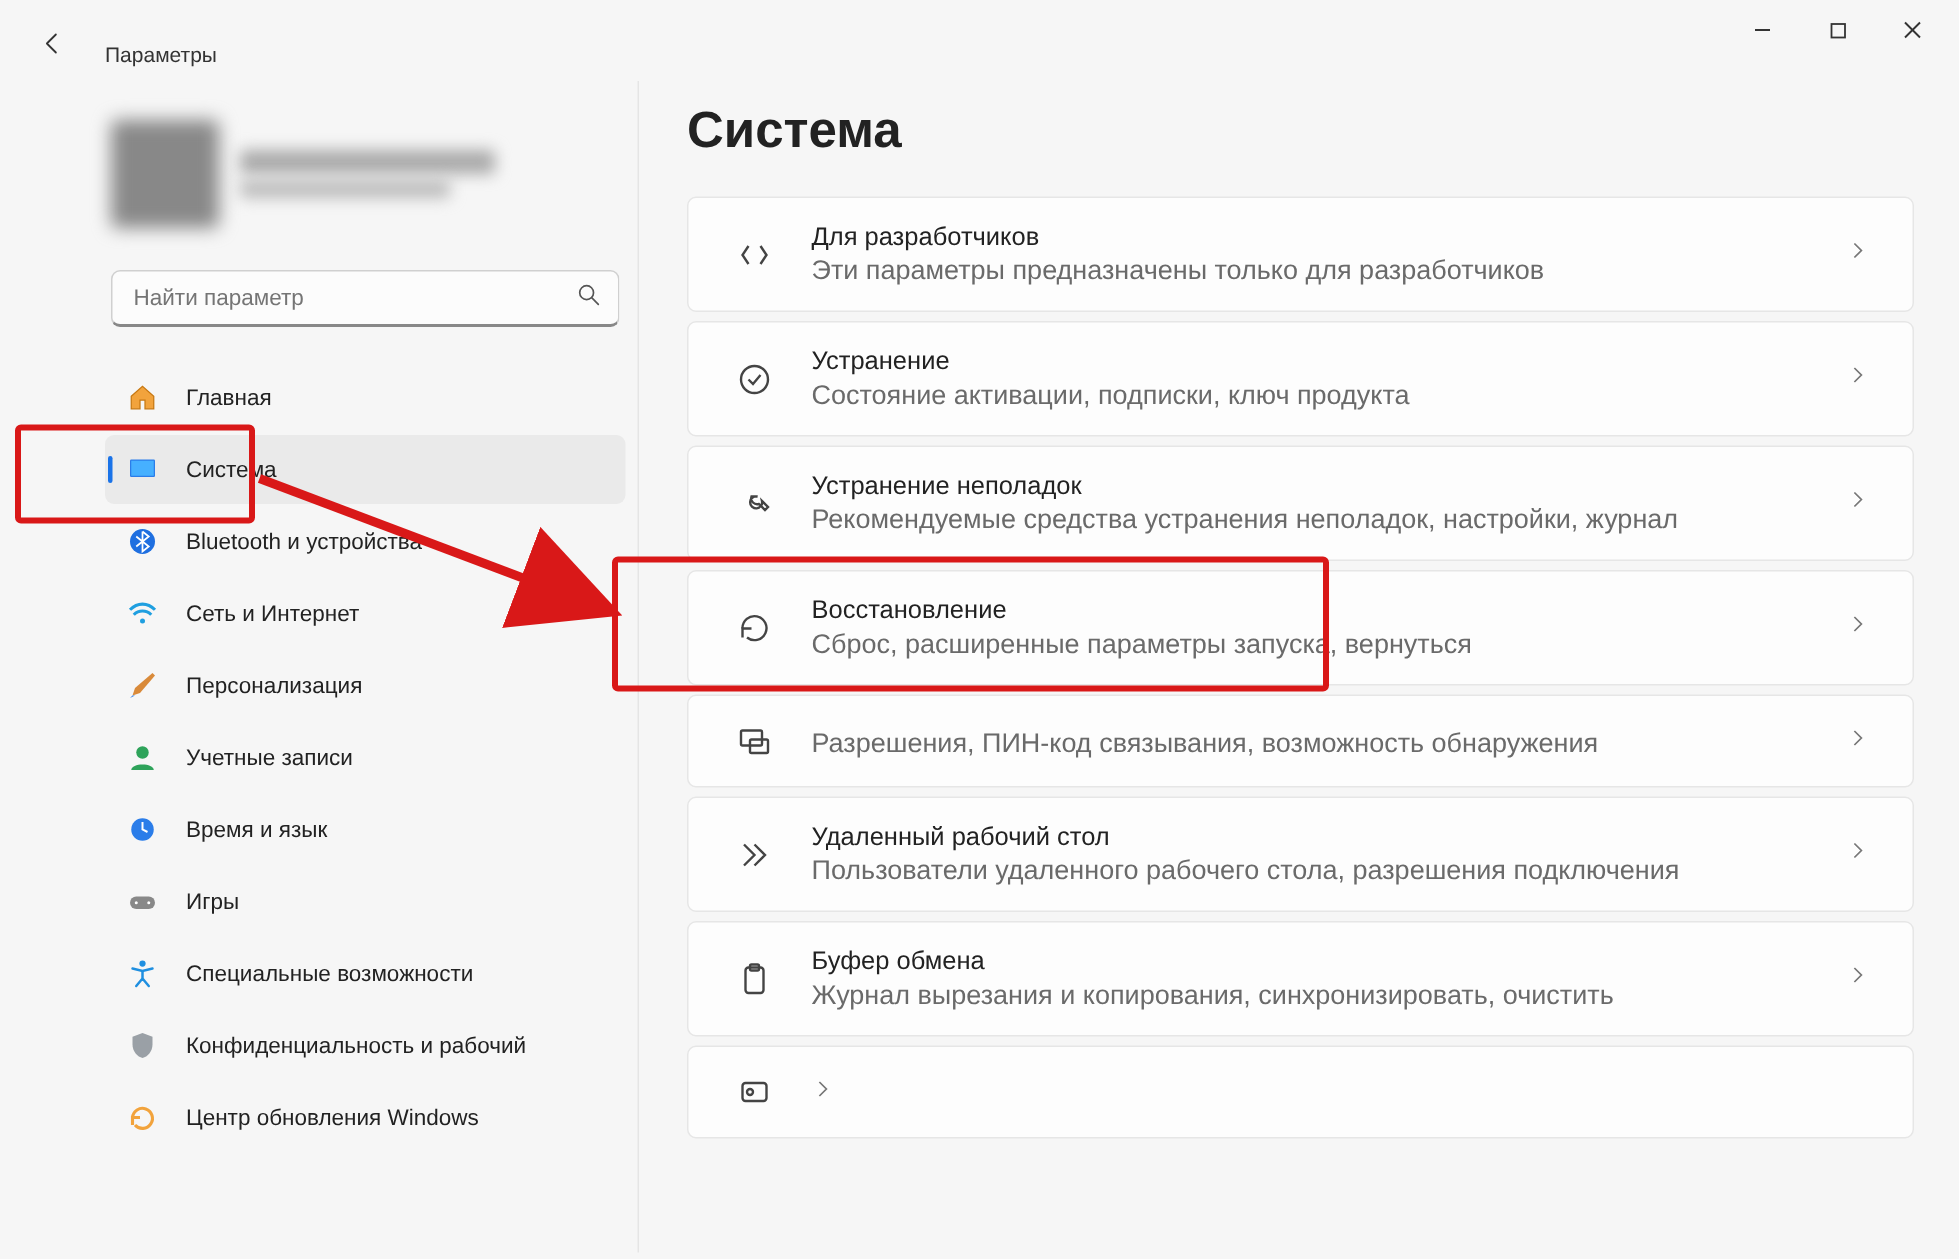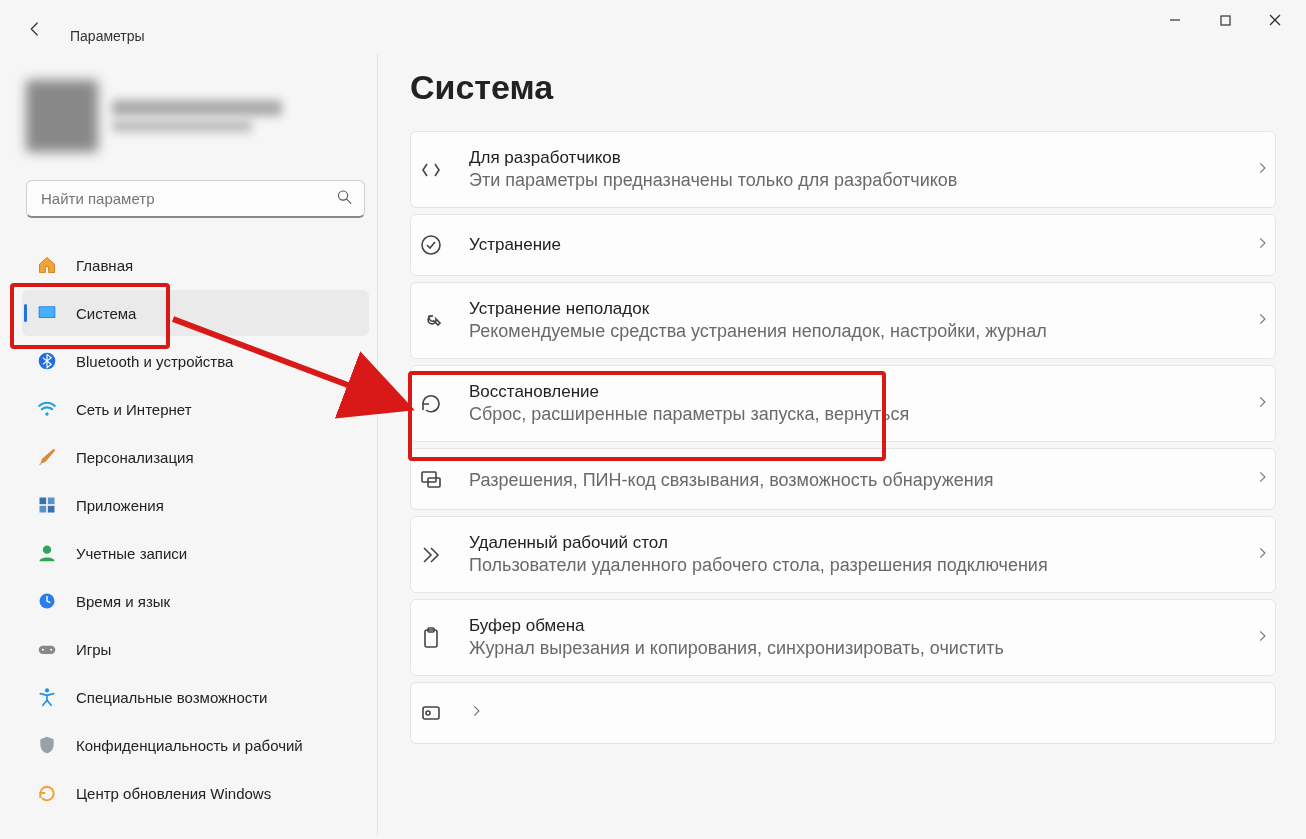--- a/index.html
+++ b/index.html
@@ -45,20 +45,21 @@
   }
   .sidebar {
     width: 378px;
     padding: 14px 8px 0 22px;
     display: flex;
     flex-direction: column;
     gap: 4px;
     border-right: 1px solid #e5e5e5;
     height: 100%;
     overflow: hidden;
+    margin-left: 48px;
   }
   .profile {
     display: flex;
     align-items: center;
     gap: 14px;
     padding: 12px 8px 24px 4px;
   }
   .avatar {
     width: 72px; height: 72px;
     background: #888;
@@ -147,21 +148,21 @@
   .page-title {
     font-size: 34px;
     font-weight: 600;
     color: #222;
     margin-bottom: 24px;
   }
   .card {
     background: #fdfdfd;
     border: 1px solid #e6e6e6;
     border-radius: 6px;
-    padding: 16px 6px;
+    padding: 16px 30px;
     margin-bottom: 6px;
     display: flex;
     align-items: center;
     gap: 24px;
     position: relative;
   }
   .card-icon {
     width: 28px; height: 28px;
     display: flex; align-items: center; justify-content: center;
     color: #444;
@@ -269,31 +270,20 @@
       <div class="nav-item">
         <span class="nav-icon">
           <svg width="20" height="20" viewBox="0 0 24 24">
               <path d="M4 20 L6 14 L20 2 L22 4 L10 18 Z" fill="#d98a3a"></path>
               <path d="M4 20 L2 22 L6 20 Z" fill="#2b7de9"></path>
             </svg>
         </span>
         <span class="nav-label">Персонализация</span>
       </div>
 
-      <div class="nav-item">
-        <span class="nav-icon">
-          <svg width="20" height="20" viewBox="0 0 24 24">
-              <rect x="3" y="3" width="8" height="8" fill="#3a6fb0"></rect>
-              <rect x="13" y="3" width="8" height="8" fill="#5a8fd0"></rect>
-              <rect x="3" y="13" width="8" height="8" fill="#5a8fd0"></rect>
-              <rect x="13" y="13" width="8" height="8" fill="#3a6fb0"></rect>
-            </svg>
-        </span>
-        <span class="nav-label">Приложения</span>
-      </div>
 
       <div class="nav-item">
         <span class="nav-icon">
           <svg width="20" height="20" viewBox="0 0 24 24">
               <circle cx="12" cy="8" r="5" fill="#2ea35a"></circle>
               <path d="M3 22 C3 16 21 16 21 22 Z" fill="#2ea35a"></path>
             </svg>
         </span>
         <span class="nav-label">Учетные записи</span>
       </div>
@@ -371,20 +361,21 @@
 
     <div class="card">
       <span class="card-icon">
         <svg width="24" height="24" viewBox="0 0 24 24" fill="none" stroke="currentColor" stroke-width="1.6">
             <circle cx="12" cy="12" r="9"></circle>
             <path d="M8 12 L11 15 L16 9"></path>
           </svg>
       </span>
       <div class="card-text">
         <div class="card-title">Устранение</div>
+        <div class="card-sub">Состояние активации, подписки, ключ продукта</div>
       </div>
       <span class="chev"><svg width="14" height="14" viewBox="0 0 24 24" fill="none">
             <path d="M9 4 L17 12 L9 20" stroke="currentColor" stroke-width="2"></path>
           </svg></span>
     </div>
 
     <div class="card">
       <span class="card-icon">
         <svg width="24" height="24" viewBox="0 0 24 24" fill="none" stroke="currentColor" stroke-width="1.6">
             <path d="M14 7 A4 4 0 1 0 17 10 L21 14 L19 16 L15 12 A4 4 0 0 1 10 7 L14 7 Z"></path>

